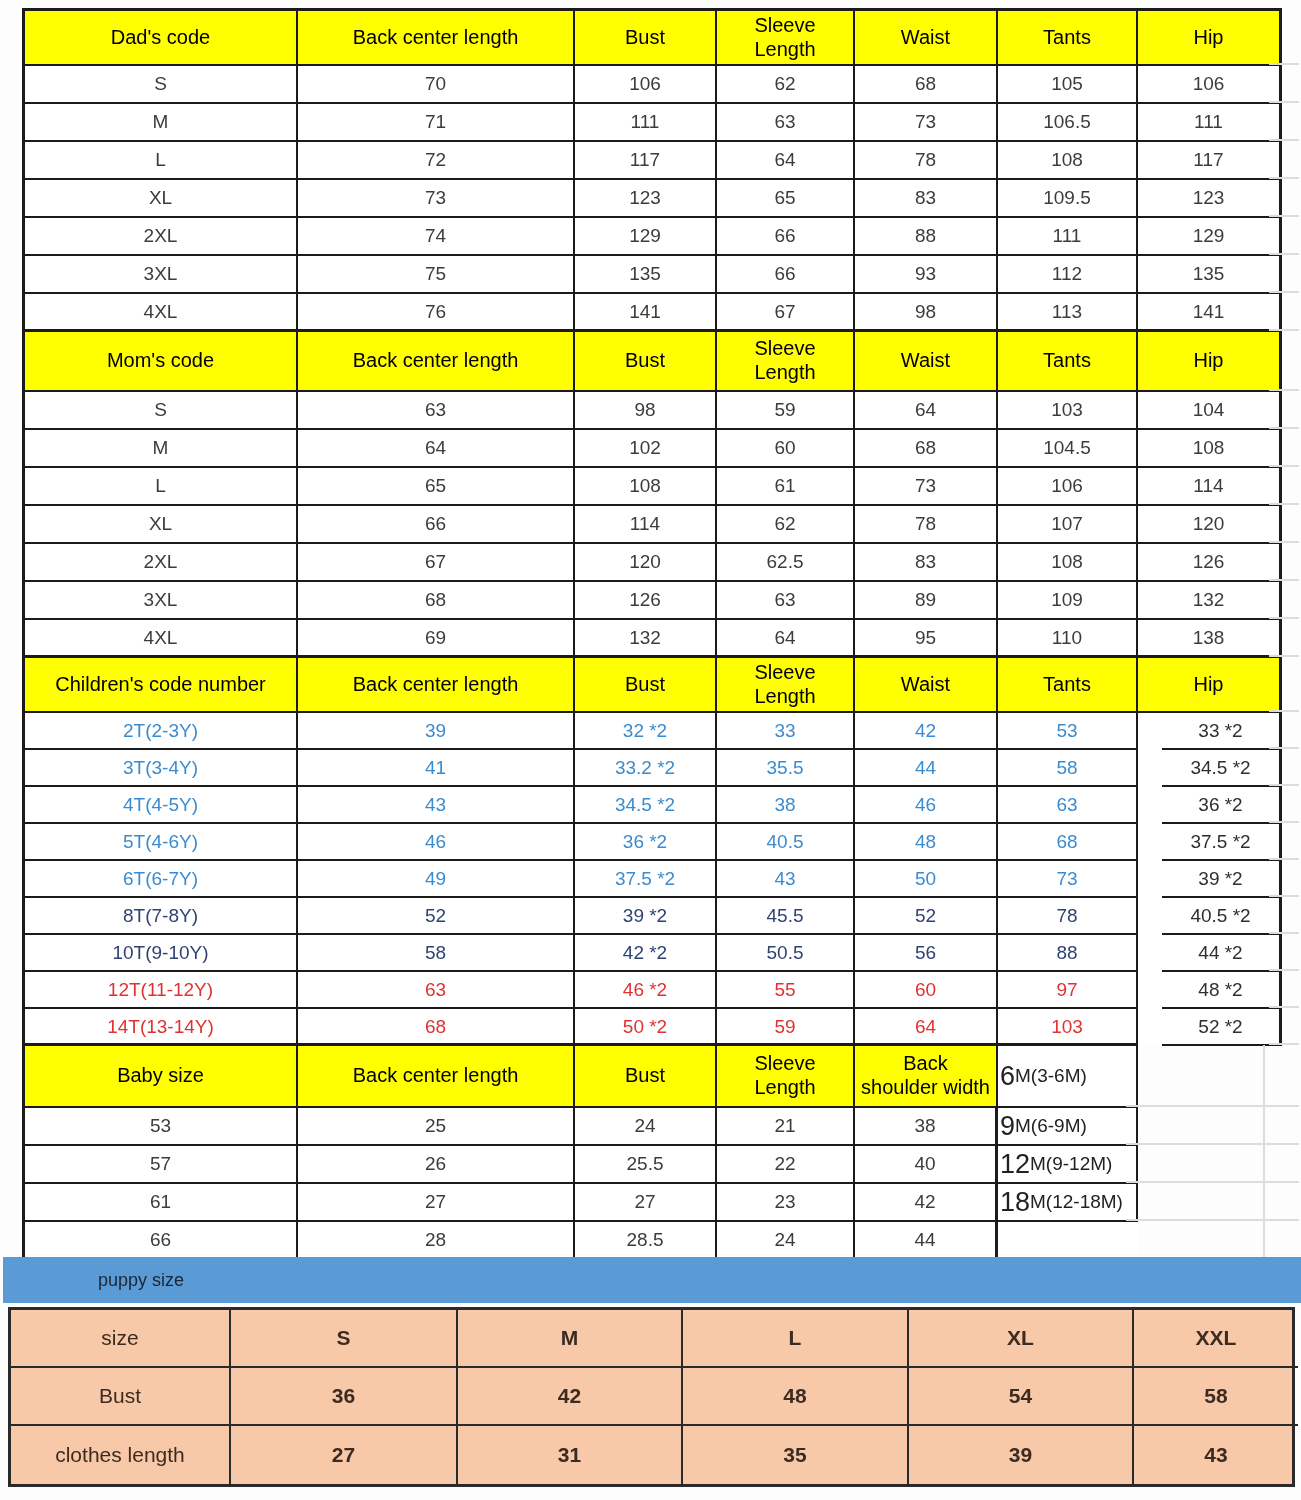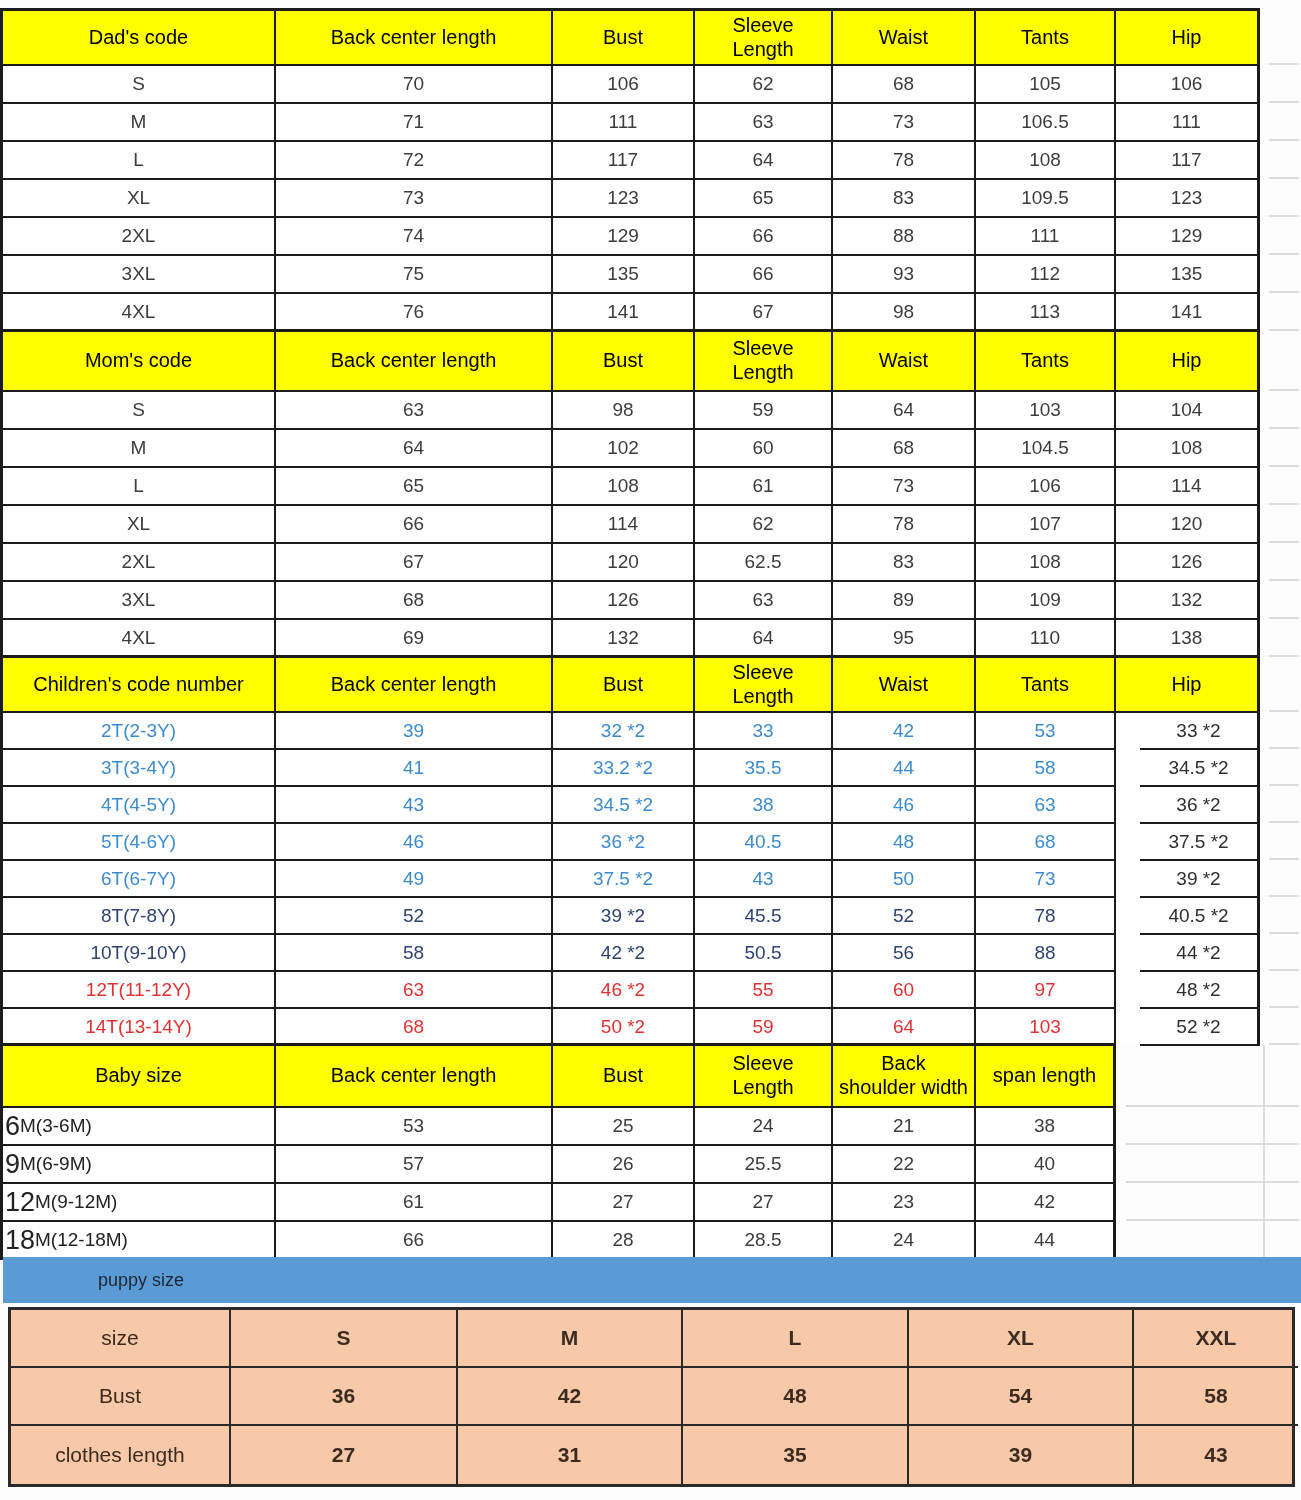--- a/index.html
+++ b/index.html
@@ -1,21 +1,21 @@
 <!DOCTYPE html>
 <html style="--yellow: #ffff00; --bar-blue: #5b9bd5; --peach: #f7c9a8; --text-dark: #3c3c3c; --child-blue: #3b8bd0; --child-navy: #2e4372; --child-red: #e03232; --ink: #1b1b1b; --grid-gray: #dcdcdc;"><head>
 <meta charset="utf-8">
 <style>
   html,body{margin:0;padding:0;background:#fff;}
   .canvas{
     position:relative;width:1301px;height:1500px;background:#fdfdfd;
     font-family:"Liberation Sans",sans-serif;overflow:hidden;
   }
   .size-table{
-    position:absolute;left:0;display:grid;background:#fff;
+    position:absolute;left:22px;display:grid;background:#fff;
     border-top:3px solid var(--ink);border-left:3px solid var(--ink);
   }
   .cols7{grid-template-columns:273px 277px 142px 138px 143px 140px 144px;}
   .cols6{grid-template-columns:273px 277px 142px 138px 143px 140px;}
   .cell{
     display:flex;align-items:center;justify-content:center;text-align:center;
     border-right:2px solid var(--ink);border-bottom:2px solid var(--ink);
     box-sizing:border-box;
   }
   .lastcol{border-right-width:3px;}
@@ -249,21 +249,20 @@
       <div class="cell dcell lastcol tone-black">52 *2</div>
     </section>
   <section id="section-baby" class="size-table cols6" style="top: 1043px; grid-template-rows: 62px repeat(4, 38px);">
       <div class="cell hcell">Baby size</div>
       <div class="cell hcell">Back center length</div>
       <div class="cell hcell">Bust</div>
       <div class="cell hcell">Sleeve
 Length</div>
       <div class="cell hcell">Back
 shoulder width</div>
-      <div class="cell hcell lastcol">span length</div>
       <div class="cell dcell tone-default baby-label">
         <span class="bignum">6</span>
         <span>M(3-6M)</span>
       </div>
       <div class="cell dcell tone-default">53</div>
       <div class="cell dcell tone-default">25</div>
       <div class="cell dcell tone-default">24</div>
       <div class="cell dcell tone-default">21</div>
       <div class="cell dcell lastcol tone-default">38</div>
       <div class="cell dcell tone-default baby-label">

